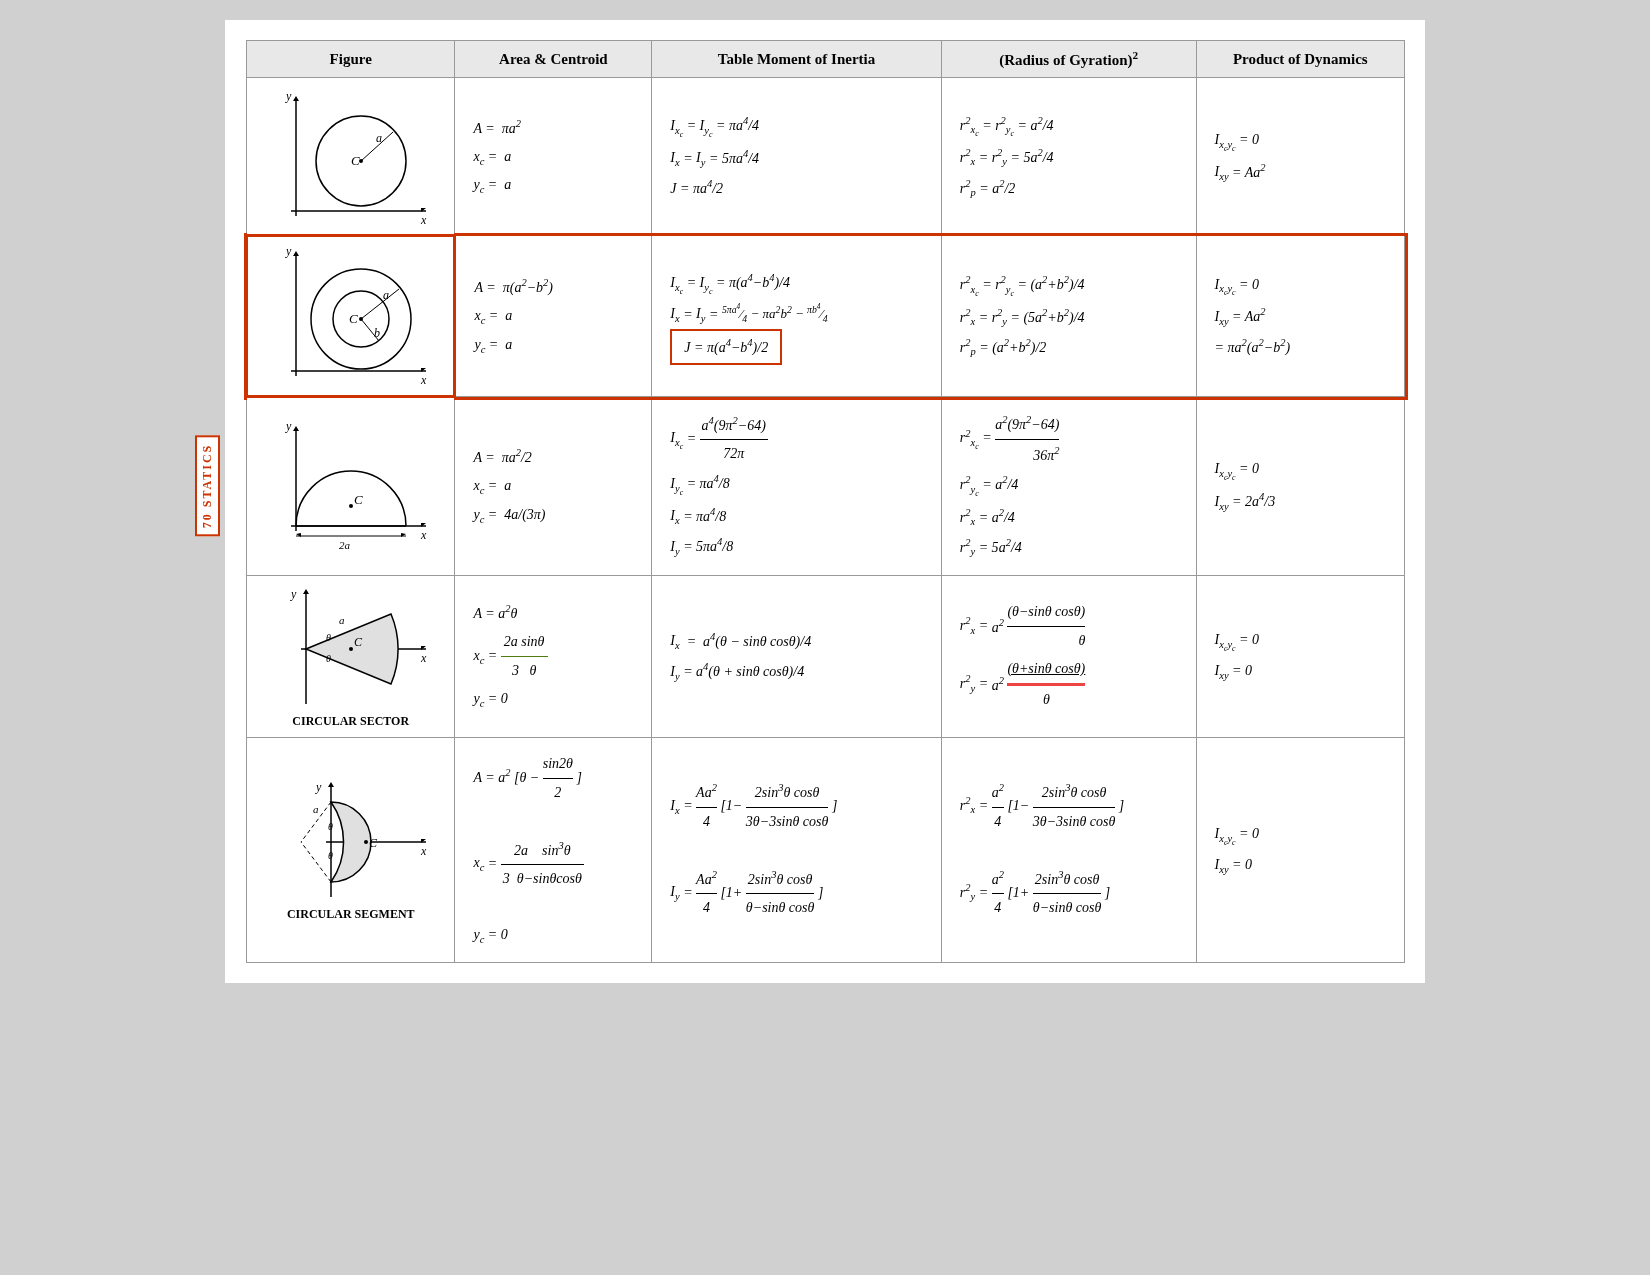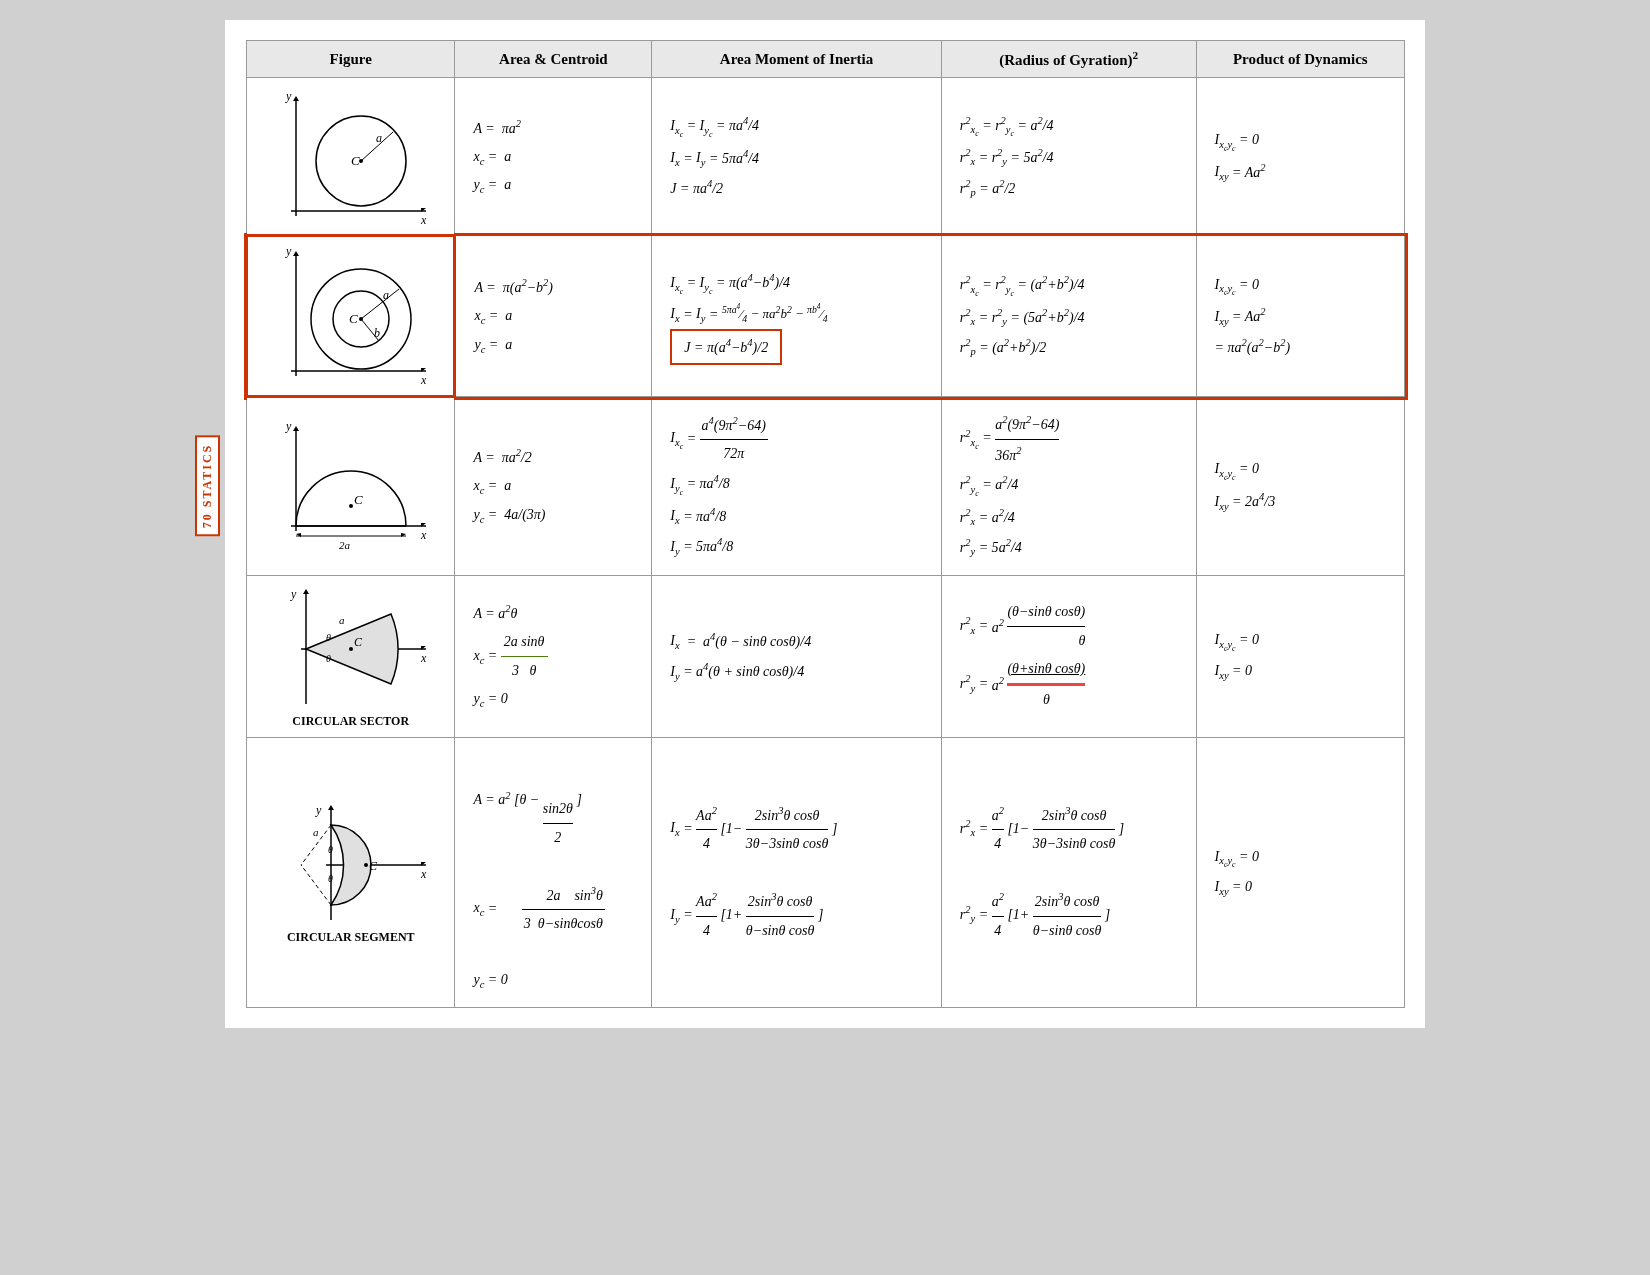--- a/index.html
+++ b/index.html
@@ -78,21 +78,21 @@
 </head>
 <body>
 
 <div class="page">
 
   <table>
     <thead>
       <tr>
         <th style="width:18%">Figure</th>
         <th style="width:17%">Area &amp; Centroid</th>
-        <th style="width:25%">Area Moment of Inertia</th>
+        <th style="width:25%">Table Moment of Inertia</th>
         <th style="width:22%">(Radius of Gyration)<sup>2</sup></th>
         <th style="width:18%">Product of Dynamics</th>
       </tr>
     </thead>
     <tbody>
 
       <tr>
         <td class="figure-cell">
           <div class="figure-container">
             <svg width="160" height="140">
@@ -258,21 +258,21 @@
               <span style="display:block; padding:0 2px;">72π</span>
             </span><br>
             <i>I<sub>y<sub>c</sub></sub></i> = π<i>a</i><sup>4</sup>/8<br>
             <i>I<sub>x</sub></i> = π<i>a</i><sup>4</sup>/8<br>
             <i>I<sub>y</sub></i> = 5π<i>a</i><sup>4</sup>/8
           </div>
         </td>
         <td>
           <div class="math">
             <i>r</i><sup>2</sup><sub><i>x<sub>c</sub></i></sub> = 
-            <span style="display:inline-block; text-align:left; vertical-align:middle;">
+            <span style="display:inline-block; text-align:right; vertical-align:middle;">
               <span style="display:block; border-bottom:1px solid black;"><i>a</i><sup>2</sup>(9π<sup>2</sup>−64)</span>
               <span style="display:block;">36π<sup>2</sup></span>
             </span><br>
             <i>r</i><sup>2</sup><sub><i>y<sub>c</sub></i></sub> = <i>a</i><sup>2</sup>/4<br>
             <i>r</i><sup>2</sup><sub><i>x</i></sub> = <i>a</i><sup>2</sup>/4<br>
             <i>r</i><sup>2</sup><sub><i>y</i></sub> = 5<i>a</i><sup>2</sup>/4
           </div>
         </td>
         <td>
           <div class="math">
@@ -384,28 +384,28 @@
               <text x="45" y="14" font-size="12" font-style="italic">y</text>
             </svg>
             <div class="figure-label">CIRCULAR SEGMENT</div>
           </div>
         </td>
         <td>
           <div class="math">
             <i>A</i> = <i>a</i><sup>2</sup>
             <span style="display:inline-block; vertical-align:middle;">
               [θ − 
-              <span style="display:inline-block; text-align:center; vertical-align:middle;margin-top:45px;">
+              <span style="display:inline-block; text-align:center; vertical-align:middle;">
                 <span style="display:block; border-bottom:1px solid black;">sin2θ</span>
                 <span style="display:block;">2</span>
               </span>
               ]
             </span><br><br>
             <i>x<sub>c</sub></i> = 
-            <span style="display:inline-block; text-align:right; vertical-align:middle;margin-left:21px;">
+            <span style="display:inline-block; text-align:center; vertical-align:middle;">
               <span style="display:block; border-bottom:1px solid black; padding:0 2px;">2<i>a</i> &nbsp;&nbsp;&nbsp;sin<sup>3</sup>θ</span>
               <span style="display:block; padding:0 2px;">3 &nbsp;θ−sinθcosθ</span>
             </span><br><br>
             <i>y<sub>c</sub></i> = 0
           </div>
         </td>
         <td>
           <div class="math">
             <i>I<sub>x</sub></i> = 
             <span style="display:inline-block; text-align:center; vertical-align:middle;">

